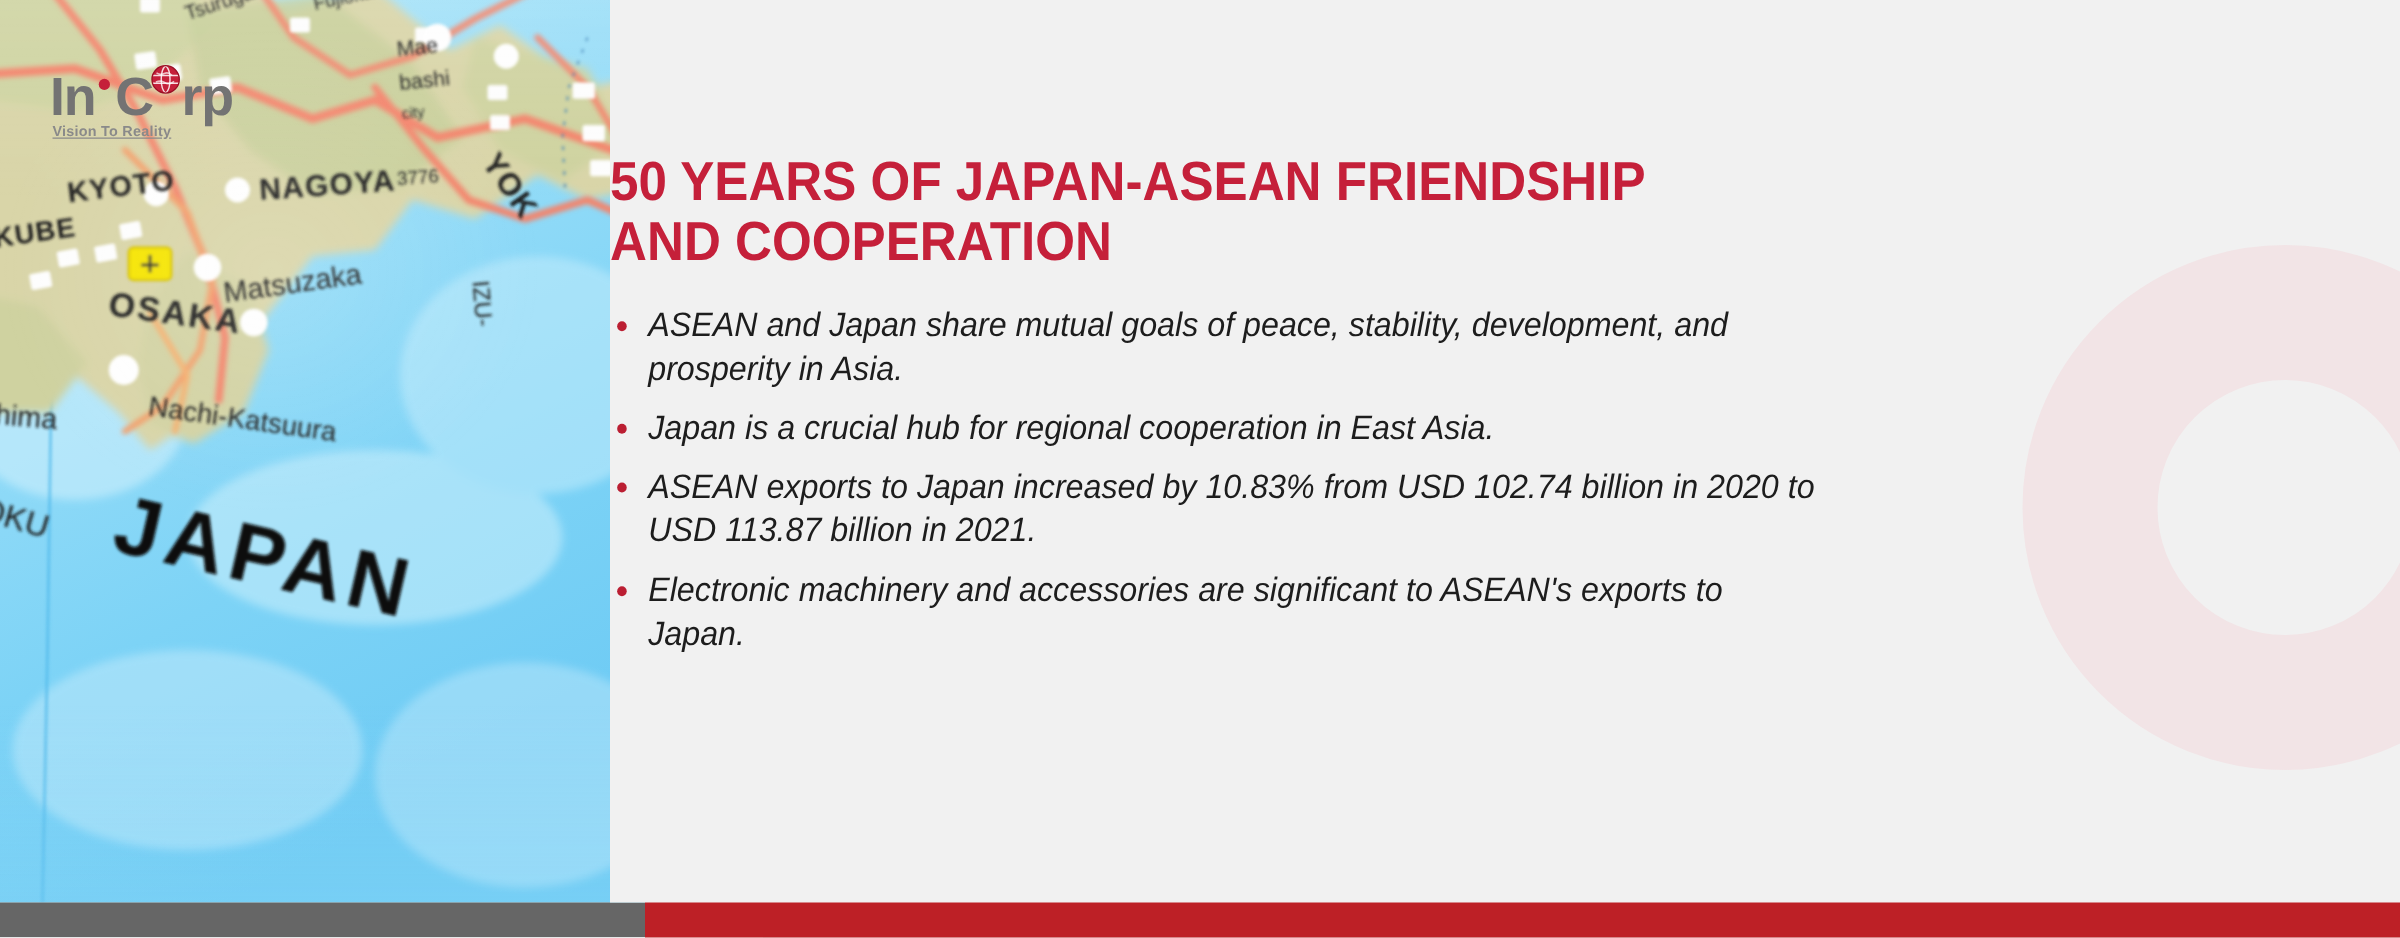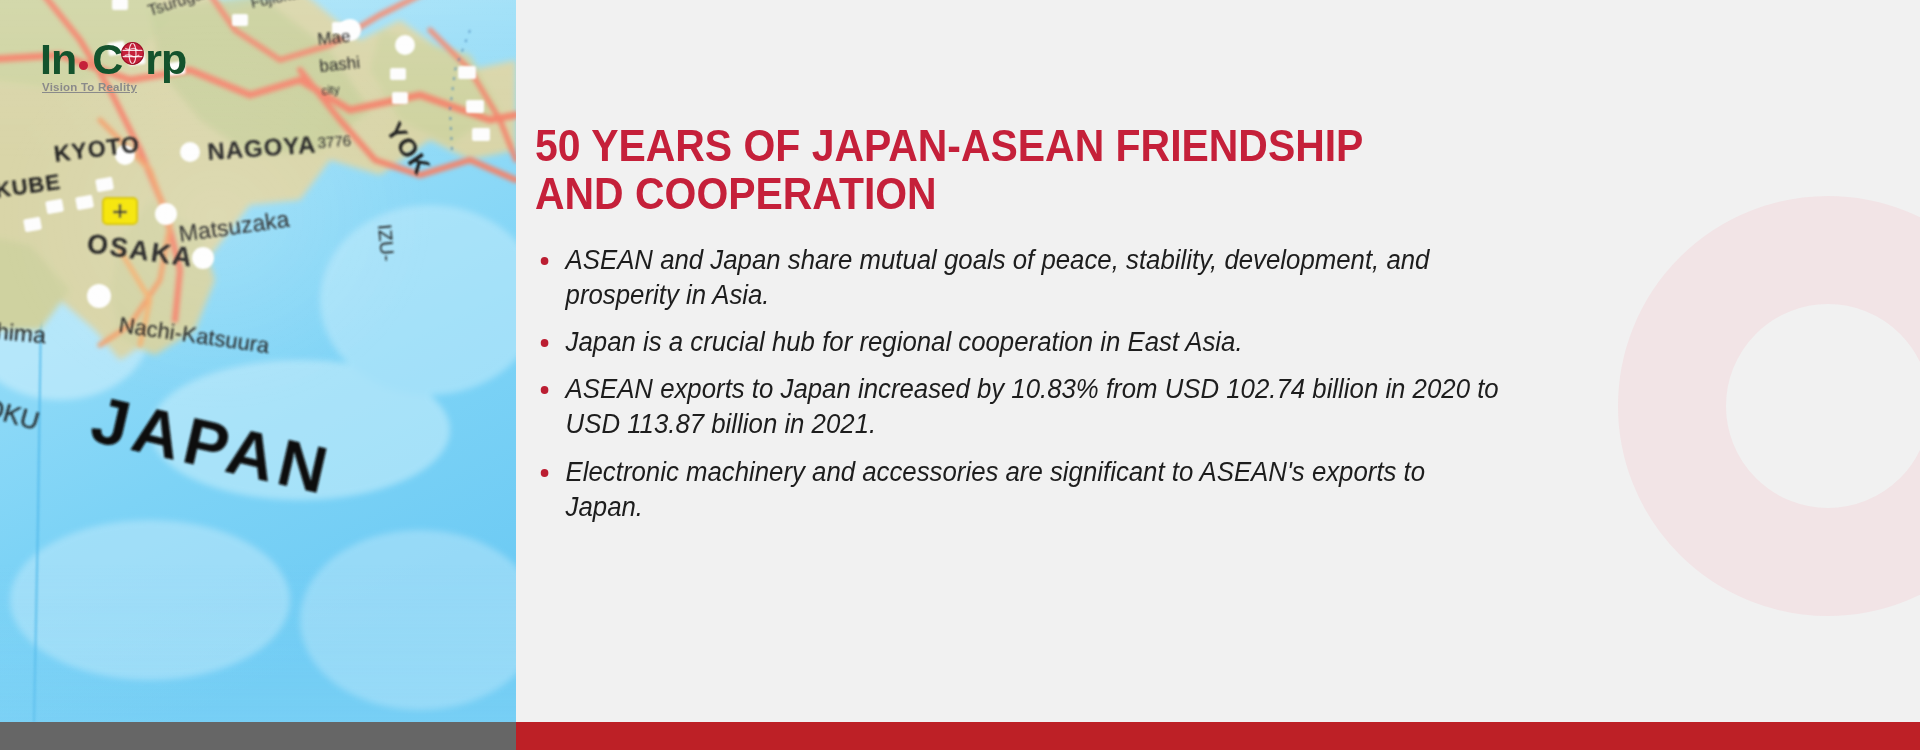--- a/index.html
+++ b/index.html
@@ -55,24 +55,24 @@
     left: 40px;
     top: 38px;
     z-index: 6;
     user-select: none;
   }
   .logo-word {
     font-family: "Liberation Sans", sans-serif;
     font-weight: bold;
     font-size: 43px;
     line-height: 1;
-    color: #14532d;
+    color: #737373;
     letter-spacing: -1px;
     display: flex;
-    align-items: center;
+    margin-top: 19px;
   }
   .logo-dot {
     display: inline-block;
     width: 9px;
     height: 9px;
     border-radius: 50%;
     background: #c5203a;
     margin: 0 4px 0 3px;
     transform: translateY(6px);
   }
@@ -91,21 +91,21 @@
     font-size: 11.5px;
     font-weight: bold;
     color: #8a8a8a;
     letter-spacing: 0.2px;
     text-decoration: underline;
   }
 
   
   .content {
     position: absolute;
-    left: 535px;
+    left: 488px;
     top: 0;
     right: 0;
     height: 722px;
     background: #f1f1f1;
     overflow: hidden;
   }
 
   .deco-ring {
     position: absolute;
     right: -118px;

